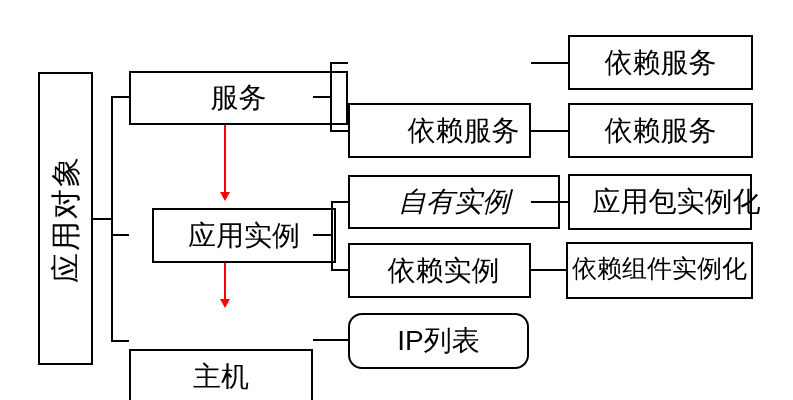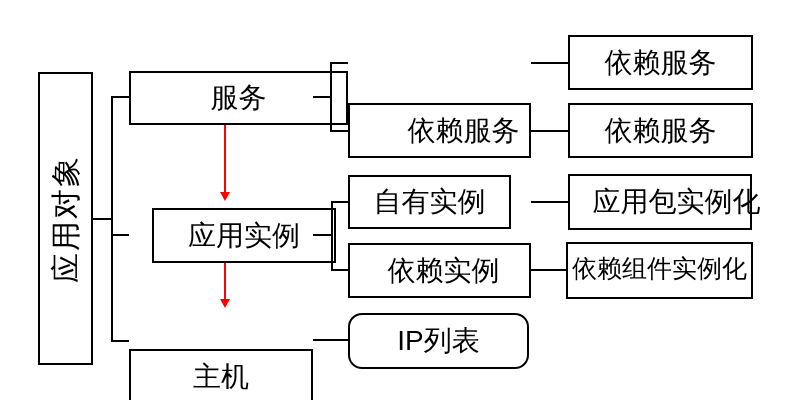--- a/index.html
+++ b/index.html
@@ -55,21 +55,21 @@
   }
   .small-text { font-size: 25px; }
 
   
   .n-root   { left: 38px;  top: 72px;  width: 55px;  height: 293px; }
   .n-svc    { left: 129px; top: 71px;  width: 219px; height: 54px; }
   .n-inst   { left: 126px; top: 208px; width: 184px; height: 55px; margin-left: 26px; }
   .n-host   { left: 129px; top: 313px; width: 184px; height: 55px; margin-top: 36px; }
   .n-ownsvc { left: 348px; top: 35px;  width: 183px; height: 55px; }
   .n-depsvc { left: 348px; top: 103px; width: 183px; height: 55px; padding-left: 48px; }
-  .n-owninst{ left: 348px; top: 175px; width: 163px; height: 54px; }
+  .n-owninst{ left: 348px; top: 175px; width: 212px; height: 54px; font-style: italic; }
   .n-depinst{ left: 348px; top: 243px; width: 183px; height: 55px; padding-left: 8px; }
   .n-iplist { left: 348px; top: 313px; width: 181px; height: 56px; border-radius: 14px; }
   .n-pkgprov{ left: 568px; top: 35px;  width: 185px; height: 55px; }
   .n-relsvc { left: 568px; top: 103px; width: 185px; height: 55px; }
   .n-pkginst{ left: 568px; top: 174px; width: 184px; height: 56px; padding-left: 33px; }
   .n-depcomp{ left: 566px; top: 242px; width: 187px; height: 57px; font-family: Liberation Mono, monospace; }
 </style>
 </head>
 <body>
 

